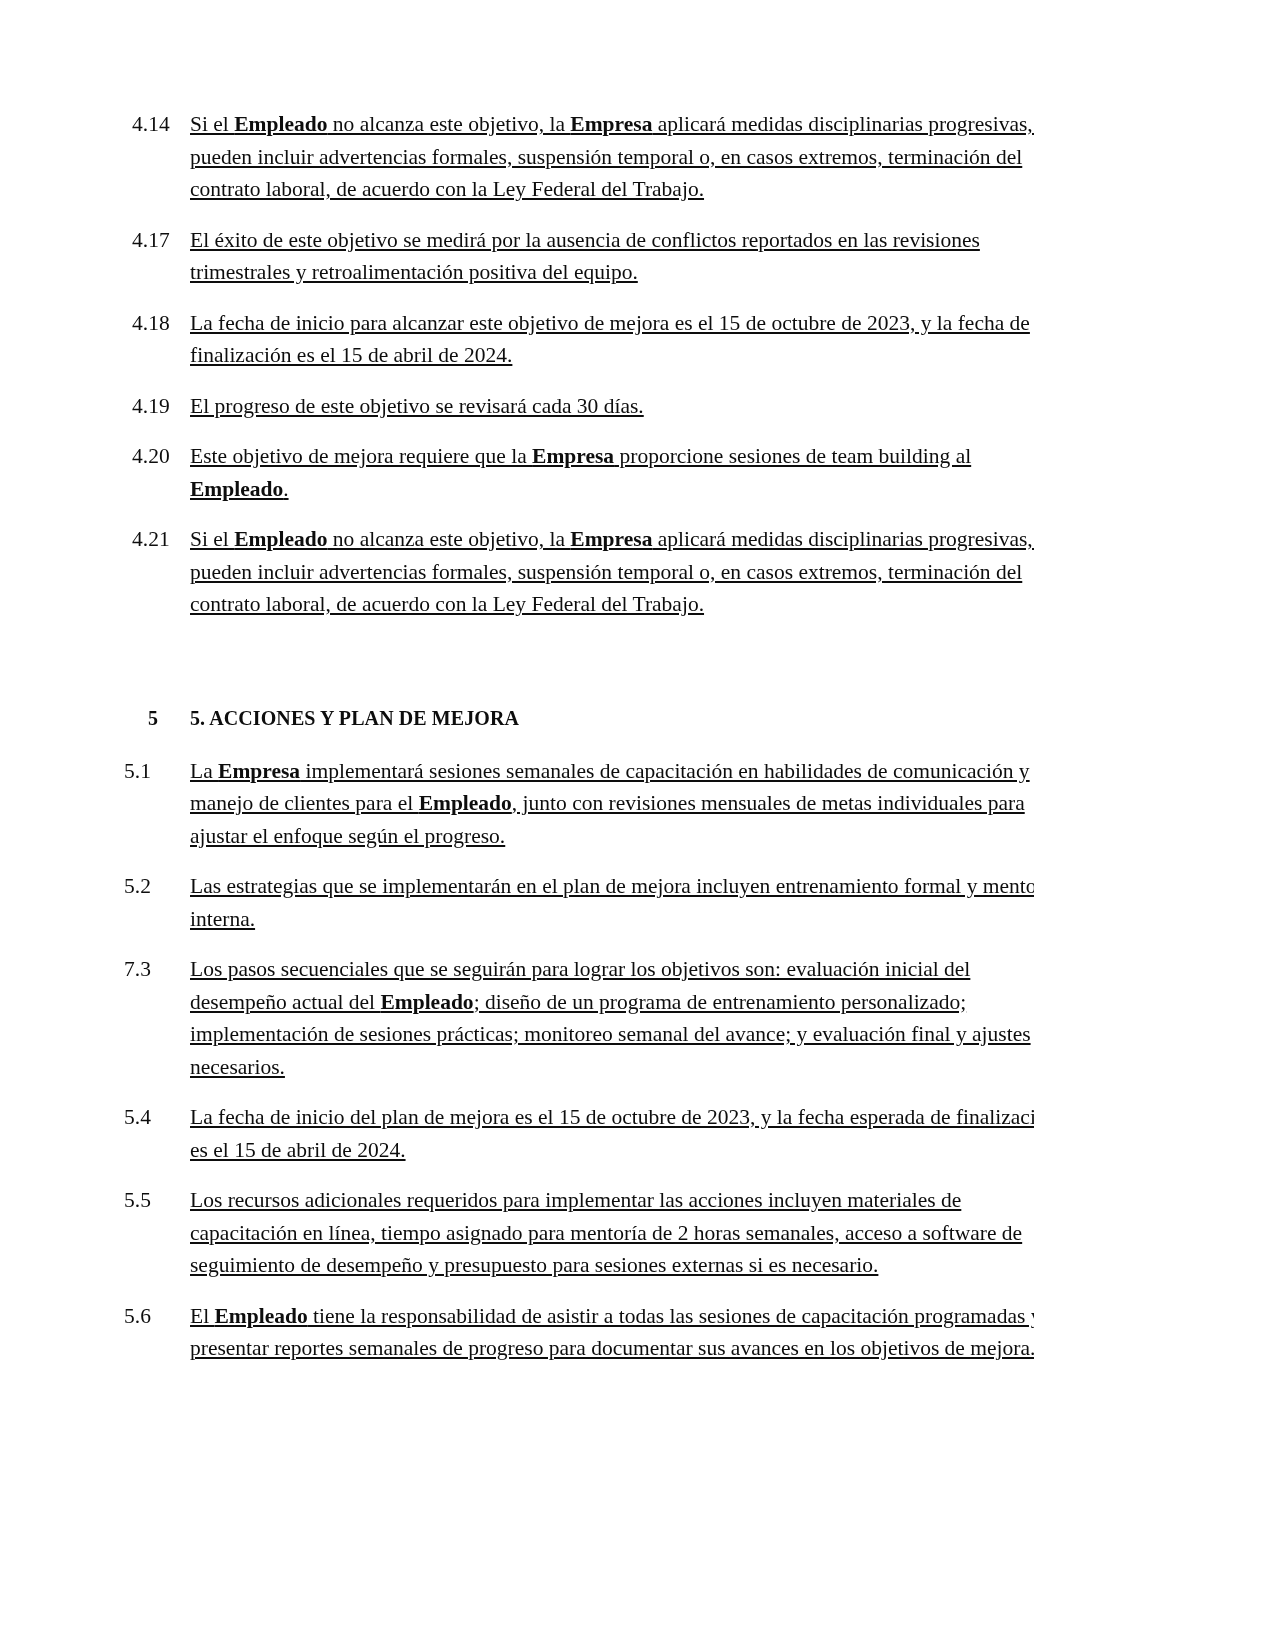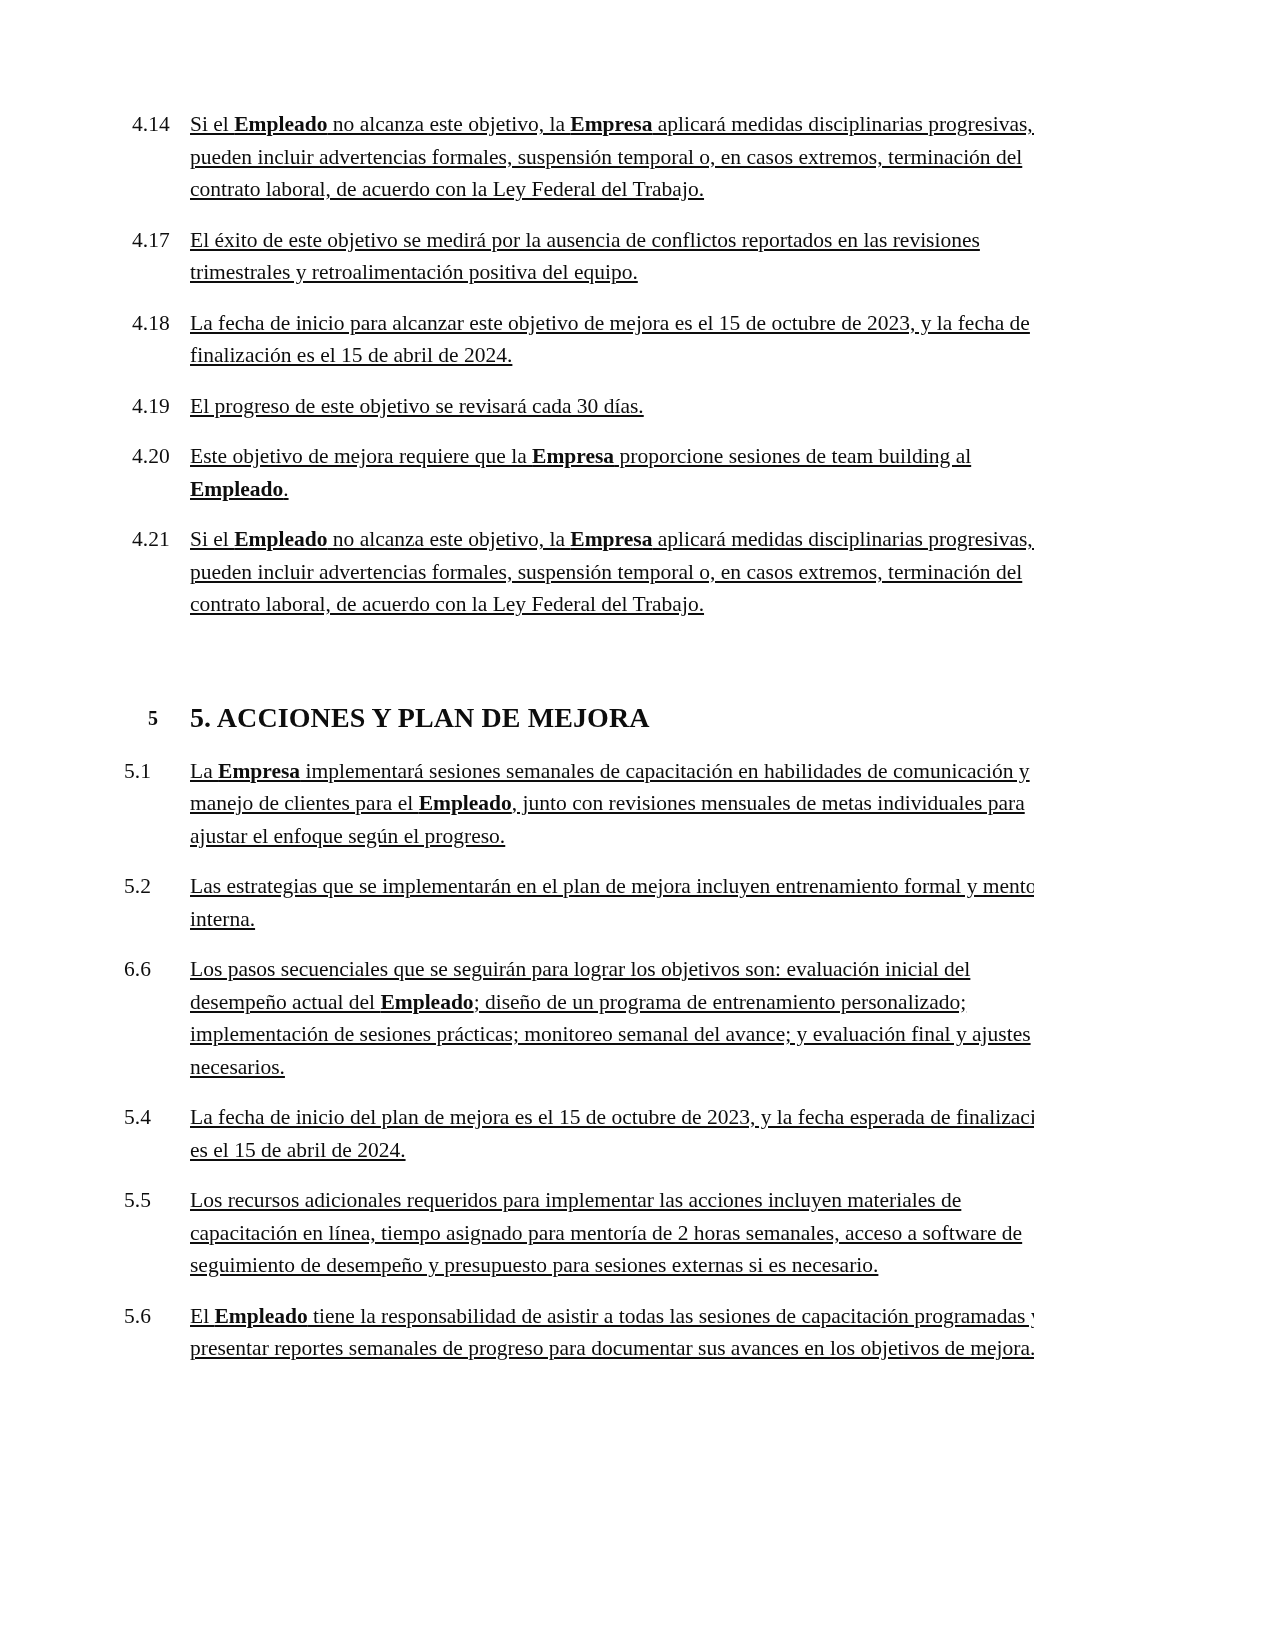--- a/index.html
+++ b/index.html
@@ -67,21 +67,21 @@
     width: 66px;
     margin-left: -8px;
     padding-left: 24px;
     box-sizing: border-box;
     font-size: 20px;
     line-height: 30px;
     font-weight: 700;
   }
   .section-heading .heading-text {
     flex: 1 1 auto;
-    font-size: 28px;
+    font-size: 20px;
     line-height: 30px;
     font-weight: 700;
     letter-spacing: 0.1px;
   }
 </style>
 </head>
 <body>
 
 <div class="page">
   <div class="content">
@@ -123,21 +123,21 @@
     <div id="section-5-clauses" class="group-5">
         <div class="clause">
           <div class="clause-num">5.1</div>
           <div class="clause-body"><span>La </span><b>Empresa</b><span> implementará sesiones semanales de capacitación en habilidades de comunicación y manejo de clientes para el </span><b>Empleado</b><span>, junto con revisiones mensuales de metas individuales para ajustar el enfoque según el progreso.</span></div>
         </div>
         <div class="clause">
           <div class="clause-num">5.2</div>
           <div class="clause-body"><span>Las estrategias que se implementarán en el plan de mejora incluyen entrenamiento formal y mentoría interna.</span></div>
         </div>
         <div class="clause">
-          <div class="clause-num">6.6</div>
+          <div class="clause-num">7.3</div>
           <div class="clause-body"><span>Los pasos secuenciales que se seguirán para lograr los objetivos son: evaluación inicial del desempeño actual del </span><b>Empleado</b><span>; diseño de un programa de entrenamiento personalizado; implementación de sesiones prácticas; monitoreo semanal del avance; y evaluación final y ajustes necesarios.</span></div>
         </div>
         <div class="clause">
           <div class="clause-num">5.4</div>
           <div class="clause-body"><span>La fecha de inicio del plan de mejora es el 15 de octubre de 2023, y la fecha esperada de finalización es el 15 de abril de 2024.</span></div>
         </div>
         <div class="clause">
           <div class="clause-num">5.5</div>
           <div class="clause-body"><span>Los recursos adicionales requeridos para implementar las acciones incluyen materiales de capacitación en línea, tiempo asignado para mentoría de 2 horas semanales, acceso a software de seguimiento de desempeño y presupuesto para sesiones externas si es necesario.</span></div>
         </div>

